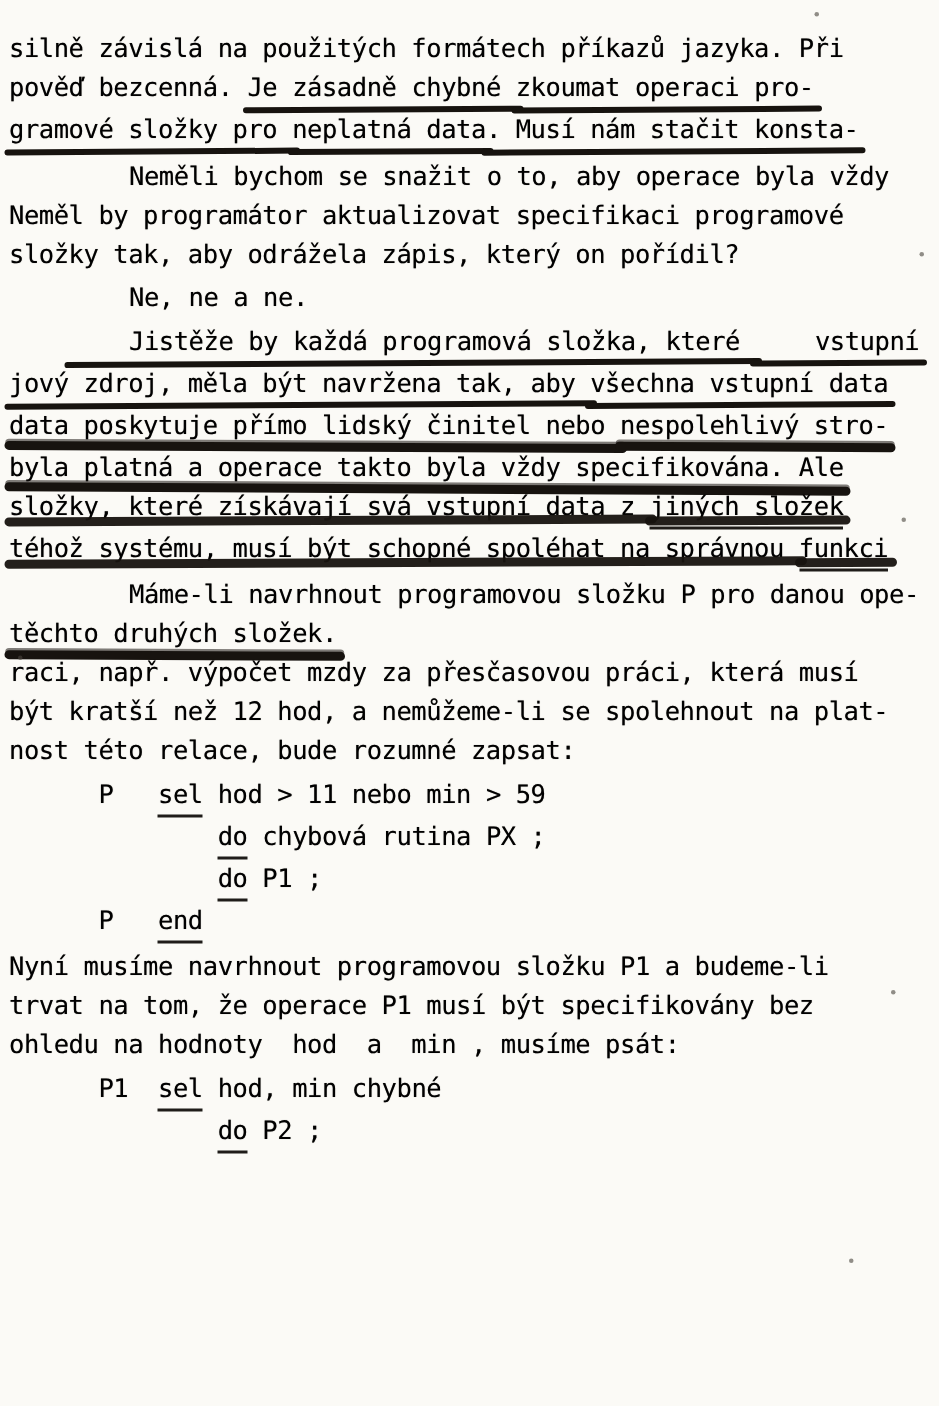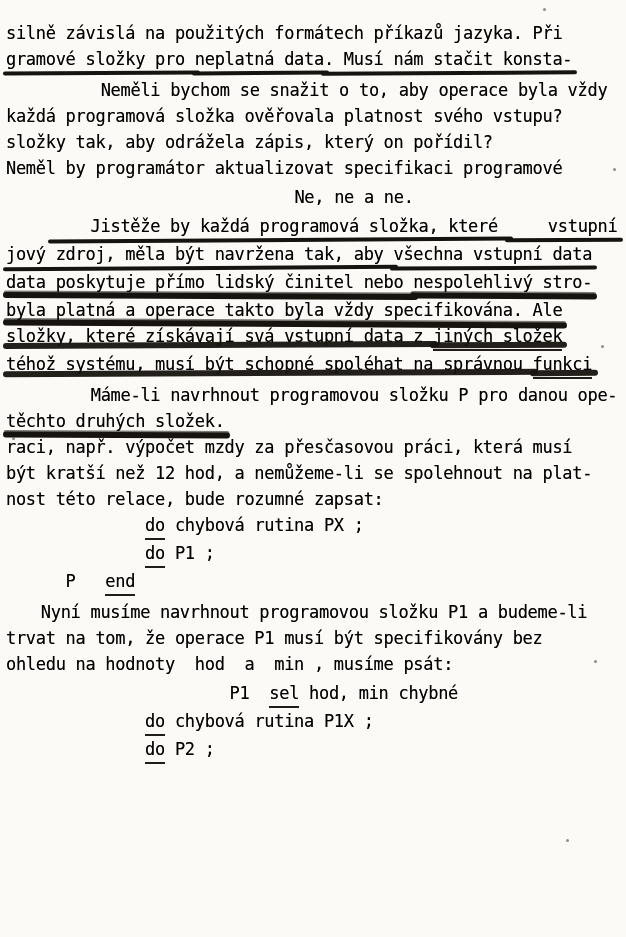--- a/index.html
+++ b/index.html
@@ -20,21 +20,21 @@
     font-size: 17px;
     line-height: 26px;
     color: #000000;
     letter-spacing: -0.3px;
     text-shadow: 0 0 0.5px rgba(25,20,15,0.55);
   }
   .line {
     white-space: pre;
     position: relative;
   }
-  .line.para { margin-top: 3px; text-align: center; }
+  .line.para { margin-top: 3px; }
   .line.ind  { text-indent: 40px; }
   .seg { position: relative; display: inline-block; }
   
   .u1::after, .u2::after, .u3::after {
     content: "";
     position: absolute;
     left: -3px;
     right: -5px;
     background: #17130f;
     border-radius: 3px;
@@ -52,45 +52,45 @@
     border-radius: 50%;
     opacity: 0.6;
     pointer-events: none;
   }
 </style>
 </head>
 <body>
 
 <div class="page">
     <div class="line"><span class="seg">silně závislá na použitých formátech příkazů jazyka. Při</span></div>
+    <div class="line"><span class="seg">pověď bezcenná. </span><span class="seg u1">Je zásadně chybné </span><span class="seg u1 kw">zkoumat operaci pro-</span></div>
     <div class="line"><span class="seg u1">gramové složky pro </span><span class="seg u1 kw">neplatná data</span><span class="seg u1">. Musí nám stačit konsta-</span></div>
     <div class="line para ind"><span class="seg">Neměli bychom se snažit o to, aby operace byla vždy</span></div>
-    <div class="line"><span class="seg">každá programová složka ověřovala platnost svého vstupu?</span></div>
+    <div class="line"><span class="seg">Neměl by programátor aktualizovat specifikaci programové</span></div>
     <div class="line"><span class="seg">složky tak, aby odrážela zápis, který on pořídil?</span></div>
-    <div class="line"><span class="seg">Neměl by programátor aktualizovat specifikaci programové</span></div>
     <div class="line para ind"><span class="seg">Ne, ne a ne.</span></div>
     <div class="line para ind"><span class="seg u1">Jistěže by každá programová složka, které </span><span class="seg u1 kw">vstupní</span></div>
     <div class="line"><span class="seg u1">jový zdroj, měla být navržena tak, aby </span><span class="seg u1 kw">všechna vstupní data</span></div>
     <div class="line"><span class="seg u2">data poskytuje přímo lidský činitel nebo </span><span class="seg u2 kw">nespolehlivý stro-</span></div>
     <div class="line"><span class="seg u2">byla platná a operace takto byla vždy specifikována. Ale</span></div>
     <div class="line"><span class="seg u3">složky, které získávají svá vstupní data z </span><span class="seg u3 kw">jiných složek</span></div>
     <div class="line"><span class="seg u3">téhož systému, musí být schopné spoléhat na správnou </span><span class="seg u3 kw">funkci</span></div>
     <div class="line para ind"><span class="seg">Máme-li navrhnout programovou složku P pro danou ope-</span></div>
     <div class="line"><span class="seg u2">těchto druhých složek.</span></div>
     <div class="line"><span class="seg">raci, např. výpočet mzdy za přesčasovou práci, která musí</span></div>
     <div class="line"><span class="seg">být kratší než 12 hod, a nemůžeme-li se spolehnout na plat-</span></div>
     <div class="line"><span class="seg">nost této relace, bude rozumné zapsat:</span></div>
+    <div class="line para"><span class="seg">      P   </span><span class="seg kw">sel</span><span class="seg"> hod &gt; 11 nebo min &gt; 59</span></div>
     <div class="line"><span class="seg">              </span><span class="seg kw">do</span><span class="seg"> chybová rutina PX ;</span></div>
     <div class="line"><span class="seg">              </span><span class="seg kw">do</span><span class="seg"> P1 ;</span></div>
     <div class="line"><span class="seg">      P   </span><span class="seg kw">end</span></div>
     <div class="line para"><span class="seg">Nyní musíme navrhnout programovou složku P1 a budeme-li</span></div>
     <div class="line"><span class="seg">trvat na tom, že operace P1 musí být specifikovány bez</span></div>
     <div class="line"><span class="seg">ohledu na hodnoty  hod  a  min , musíme psát:</span></div>
     <div class="line para"><span class="seg">      P1  </span><span class="seg kw">sel</span><span class="seg"> hod, min chybné</span></div>
-    <div class="line"><span class="seg">              </span><span class="seg kw">do</span><span class="seg"> chybová rutina P1X ;</span></div>
     <div class="line"><span class="seg">              </span><span class="seg kw">do</span><span class="seg"> P2 ;</span></div>
     <div class="speck" style="left: 543px; top: 8px; width: 3px; height: 3px;"></div>
     <div class="speck" style="left: 613px; top: 168px; width: 3px; height: 3px;"></div>
     <div class="speck" style="left: 601px; top: 345px; width: 3px; height: 3px;"></div>
     <div class="speck" style="left: 12px; top: 437px; width: 3px; height: 3px;"></div>
     <div class="speck" style="left: 594px; top: 660px; width: 3px; height: 3px;"></div>
     <div class="speck" style="left: 566px; top: 839px; width: 3px; height: 3px;"></div>
   </div>
 
 </body></html>

